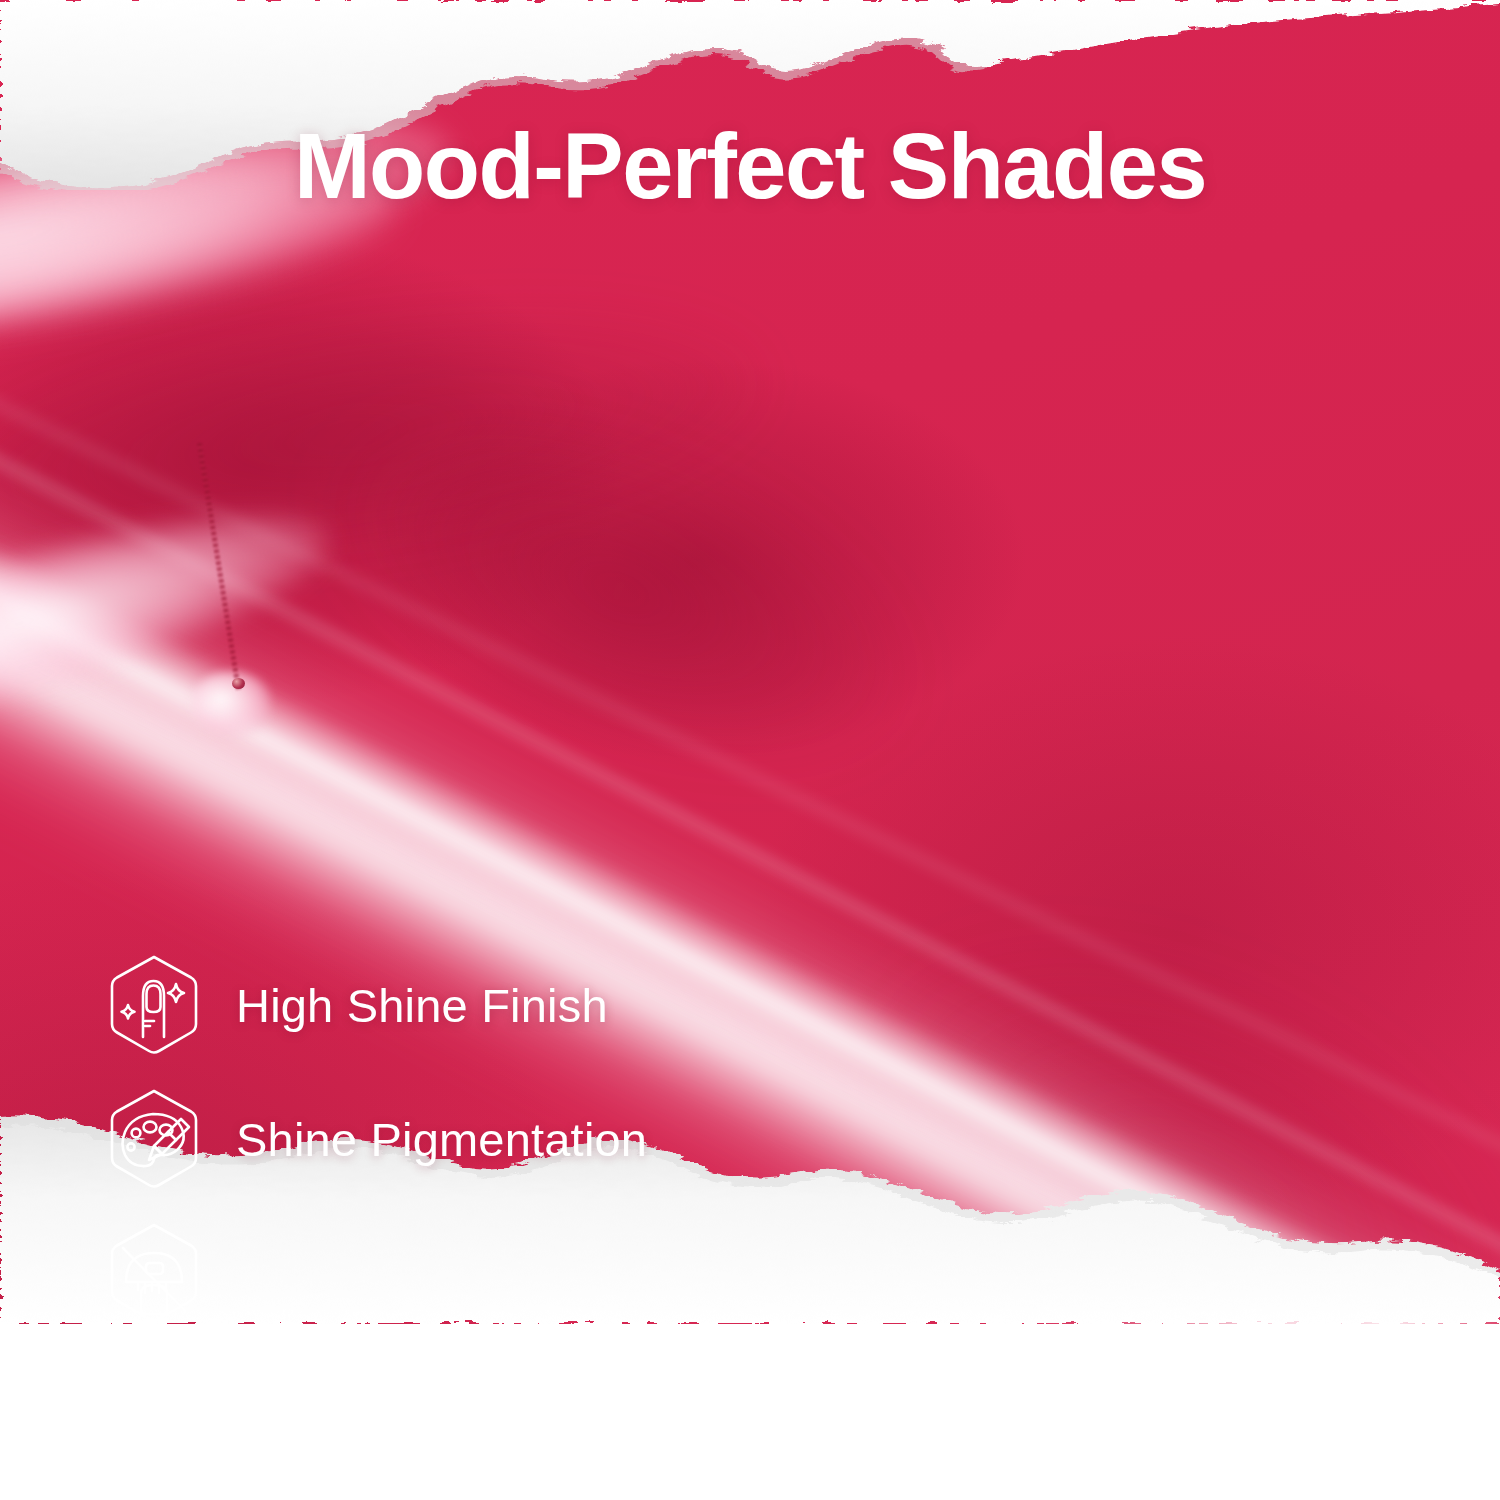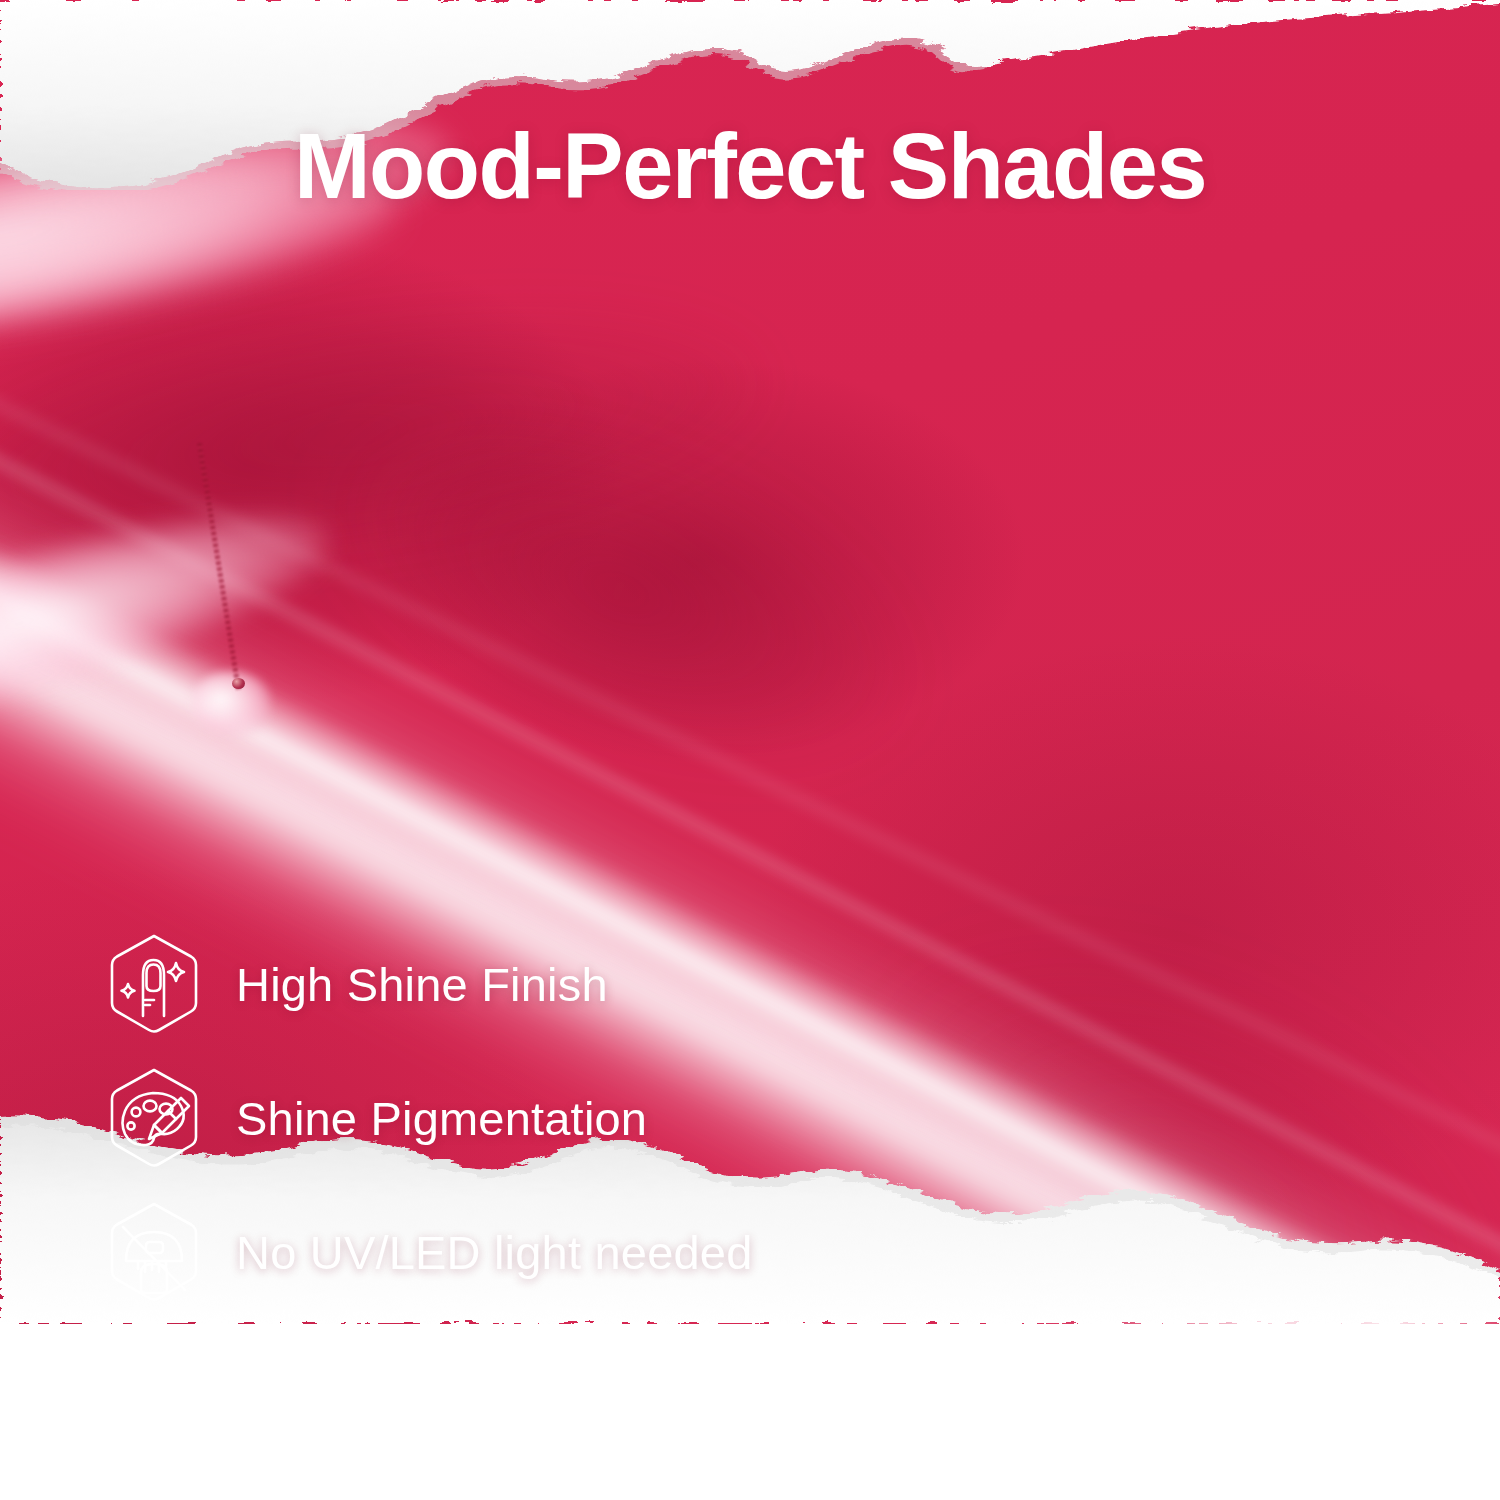--- a/index.html
+++ b/index.html
@@ -253,21 +253,21 @@
     letter-spacing: -1.5px;
     line-height: 1.05;
     text-shadow: 0 2px 14px rgba(120,10,40,0.22);
     white-space: nowrap;
   }
 
   
   .features {
     position: absolute;
     left: 98px;
-    top: 928px;
+    top: 949px;
     display: flex;
     flex-direction: column;
     gap: 22px;
   }
   .feature-row {
     display: flex;
     align-items: center;
     gap: 26px;
     height: 112px;
   }
@@ -484,18 +484,17 @@
           <path d="M47 65 L47 76"></path>
           <path d="M54 65 L54 74"></path>
           <path d="M61 65 L61 76"></path>
           <path d="M68 65 L68 73"></path>
 
           <path d="M43 94 L43 76 Q43 68 56 68 Q69 68 69 76 L69 94 Q69 97 65 97 L47 97 Q43 97 43 94 Z"></path>
 
           <path d="M25 31 L87 94"></path>
         </svg>
       </div>
-      <div class="feature-label">No UV/LED light needed</div>
     </div>
 
   </div>
 
 </div>
 
 </body></html>

